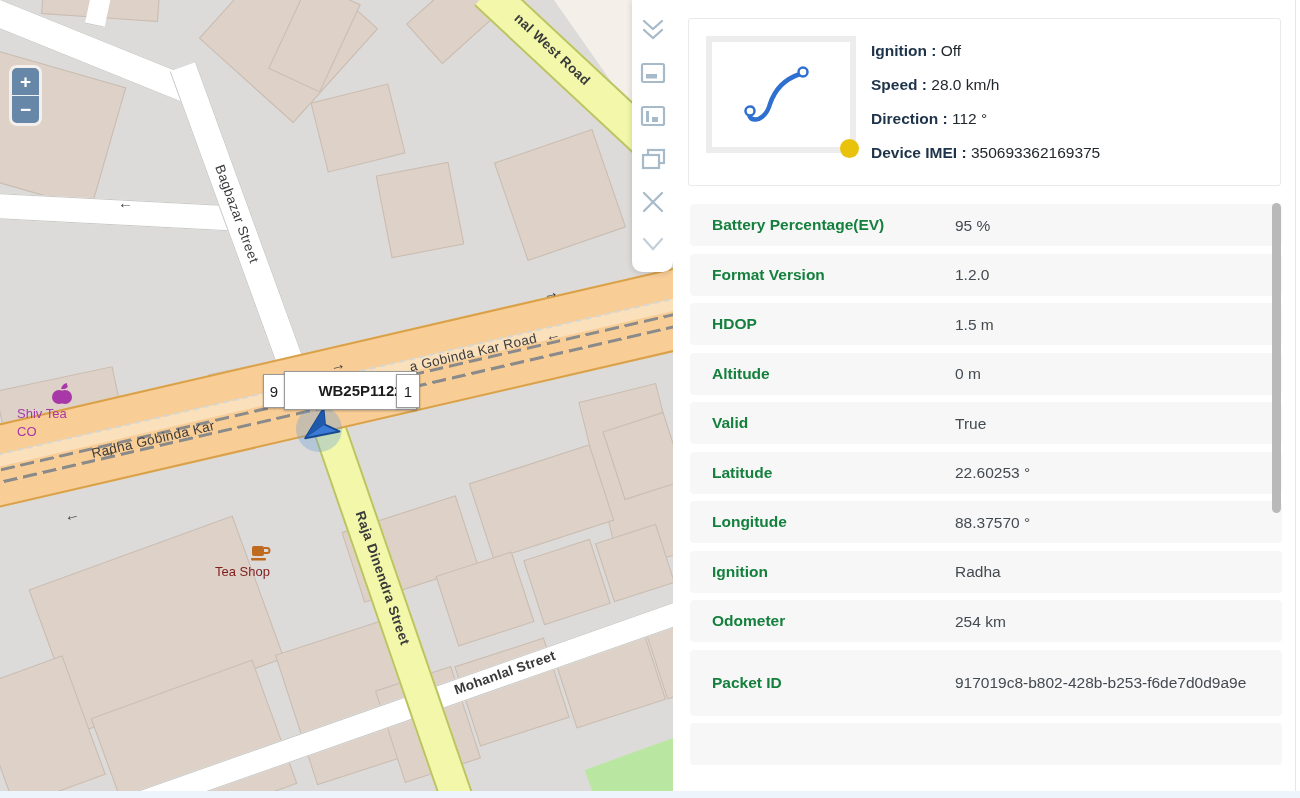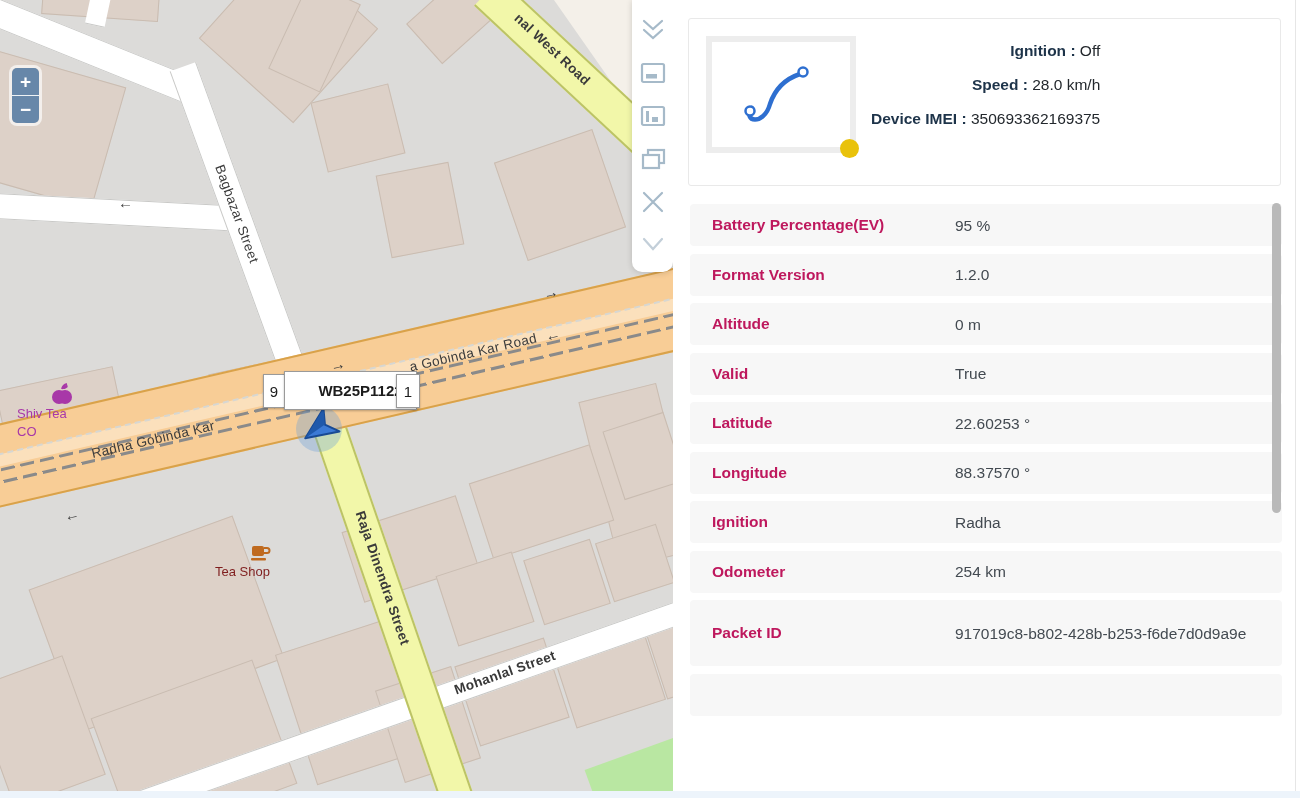--- a/index.html
+++ b/index.html
@@ -39,25 +39,25 @@
 
   
   .panel{position:absolute;left:673px;top:0;width:627px;height:798px;background:#fff;}
   .card{position:absolute;left:15px;top:18px;width:593px;height:168px;background:#fff;
         border:1px solid #e9e9e9;border-radius:3px;box-sizing:border-box;}
   .thumb{position:absolute;left:17px;top:17px;width:150px;height:117px;background:#fff;
          border:6px solid #ededed;box-sizing:border-box;}
   .ydot{position:absolute;left:151px;top:120px;width:19px;height:19px;border-radius:50%;background:#e9c20b;}
   .sumline{white-space:nowrap;font-size:15.5px;line-height:34px;color:#23282d;}
   .sumline b{color:#1d3349;font-weight:700;}
-  .suminfo{position:absolute;left:182px;top:15px;text-align:right;}
+  .suminfo{position:absolute;left:182px;top:15px;}
   .tbl{position:absolute;left:17px;top:204px;width:592px;display:flex;flex-direction:column;gap:7.5px;}
   .trow{background:#f7f7f7;border-radius:4px;height:42px;display:flex;align-items:center;
         padding-left:22px;box-sizing:border-box;}
-  .trow .tl{width:243px;font-weight:700;color:#be185d;font-size:15.5px;}
+  .trow .tl{width:243px;font-weight:700;color:#15803d;font-size:15.5px;}
   .trow .tv{color:#434a51;font-size:15.5px;max-width:300px;line-height:23px;}
   .trow.tall{height:66px;}
   .trow.partial{height:42px;}
   .vscroll{position:absolute;left:1272px;top:203px;width:9px;height:310px;border-radius:5px;background:#b9b9b9;}
   .edgeline{position:absolute;left:1295px;top:0;width:1px;height:798px;background:#e6e6e6;}
   .bottom-bar{position:absolute;left:0;bottom:0;width:1300px;height:7px;background:#edf4fb;z-index:60;}
 </style>
 </head>
 <body>
 
@@ -204,32 +204,37 @@
         <svg width="138" height="105" viewBox="0 0 138 105">
           <path d="M40 66 C30 80 52 84 58 62 C64 44 76 36 88 32" stroke="#2e6fd0" stroke-width="4.5" fill="none" stroke-linecap="round"></path>
           <circle cx="38" cy="69" r="4.5" fill="#fff" stroke="#2e6fd0" stroke-width="2.5"></circle>
           <circle cx="91" cy="30" r="4.5" fill="#fff" stroke="#2e6fd0" stroke-width="2.5"></circle>
         </svg>
       </div>
       <div class="ydot"></div>
       <div class="suminfo">
         <div class="sumline"><b>Ignition :</b> <span>Off</span></div>
         <div class="sumline"><b>Speed :</b> <span>28.0 km/h</span></div>
+        <div class="sumline"><b>Direction :</b> <span>112 °</span></div>
         <div class="sumline"><b>Device IMEI :</b> <span>350693362169375</span></div>
       </div>
     </div>
 
     <div class="tbl">
       <div class="trow">
           <div class="tl">Battery Percentage(EV)</div>
           <div class="tv">95 %</div>
         </div>
       <div class="trow">
           <div class="tl">Format Version</div>
           <div class="tv">1.2.0</div>
+        </div>
+      <div class="trow">
+          <div class="tl">HDOP</div>
+          <div class="tv">1.5 m</div>
         </div>
       <div class="trow">
           <div class="tl">Altitude</div>
           <div class="tv">0 m</div>
         </div>
       <div class="trow">
           <div class="tl">Valid</div>
           <div class="tv">True</div>
         </div>
       <div class="trow">

